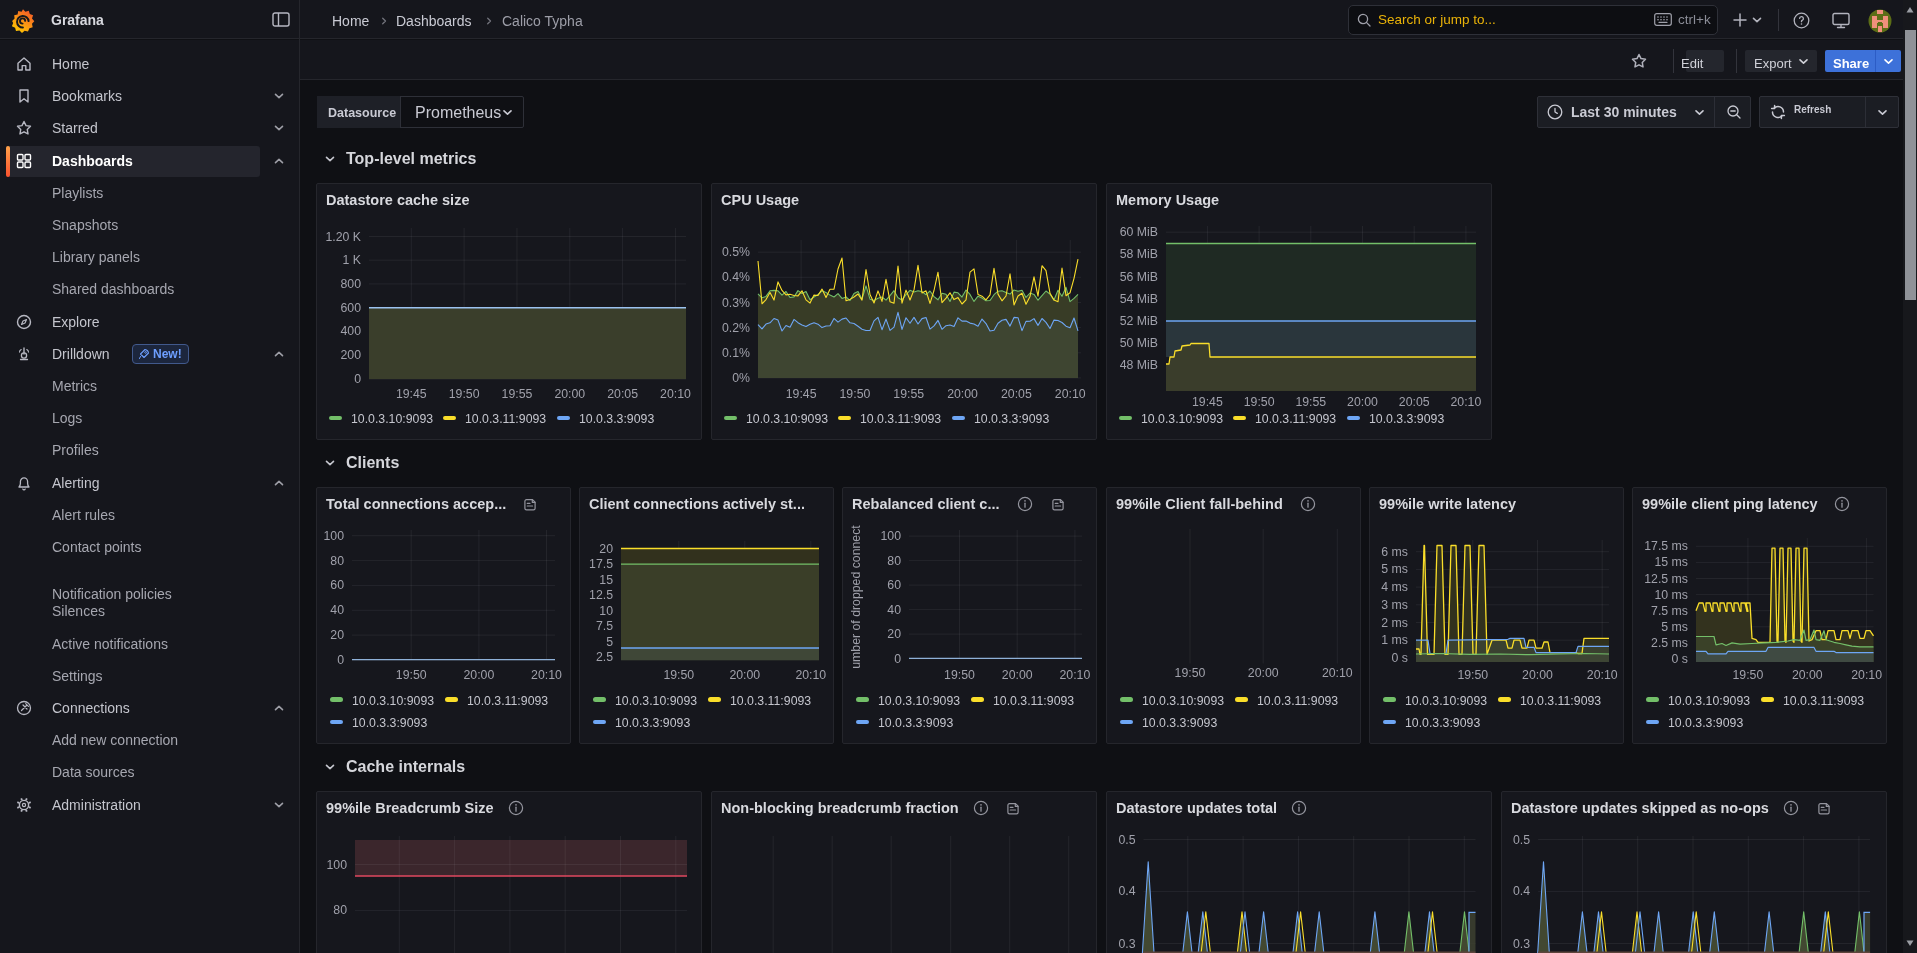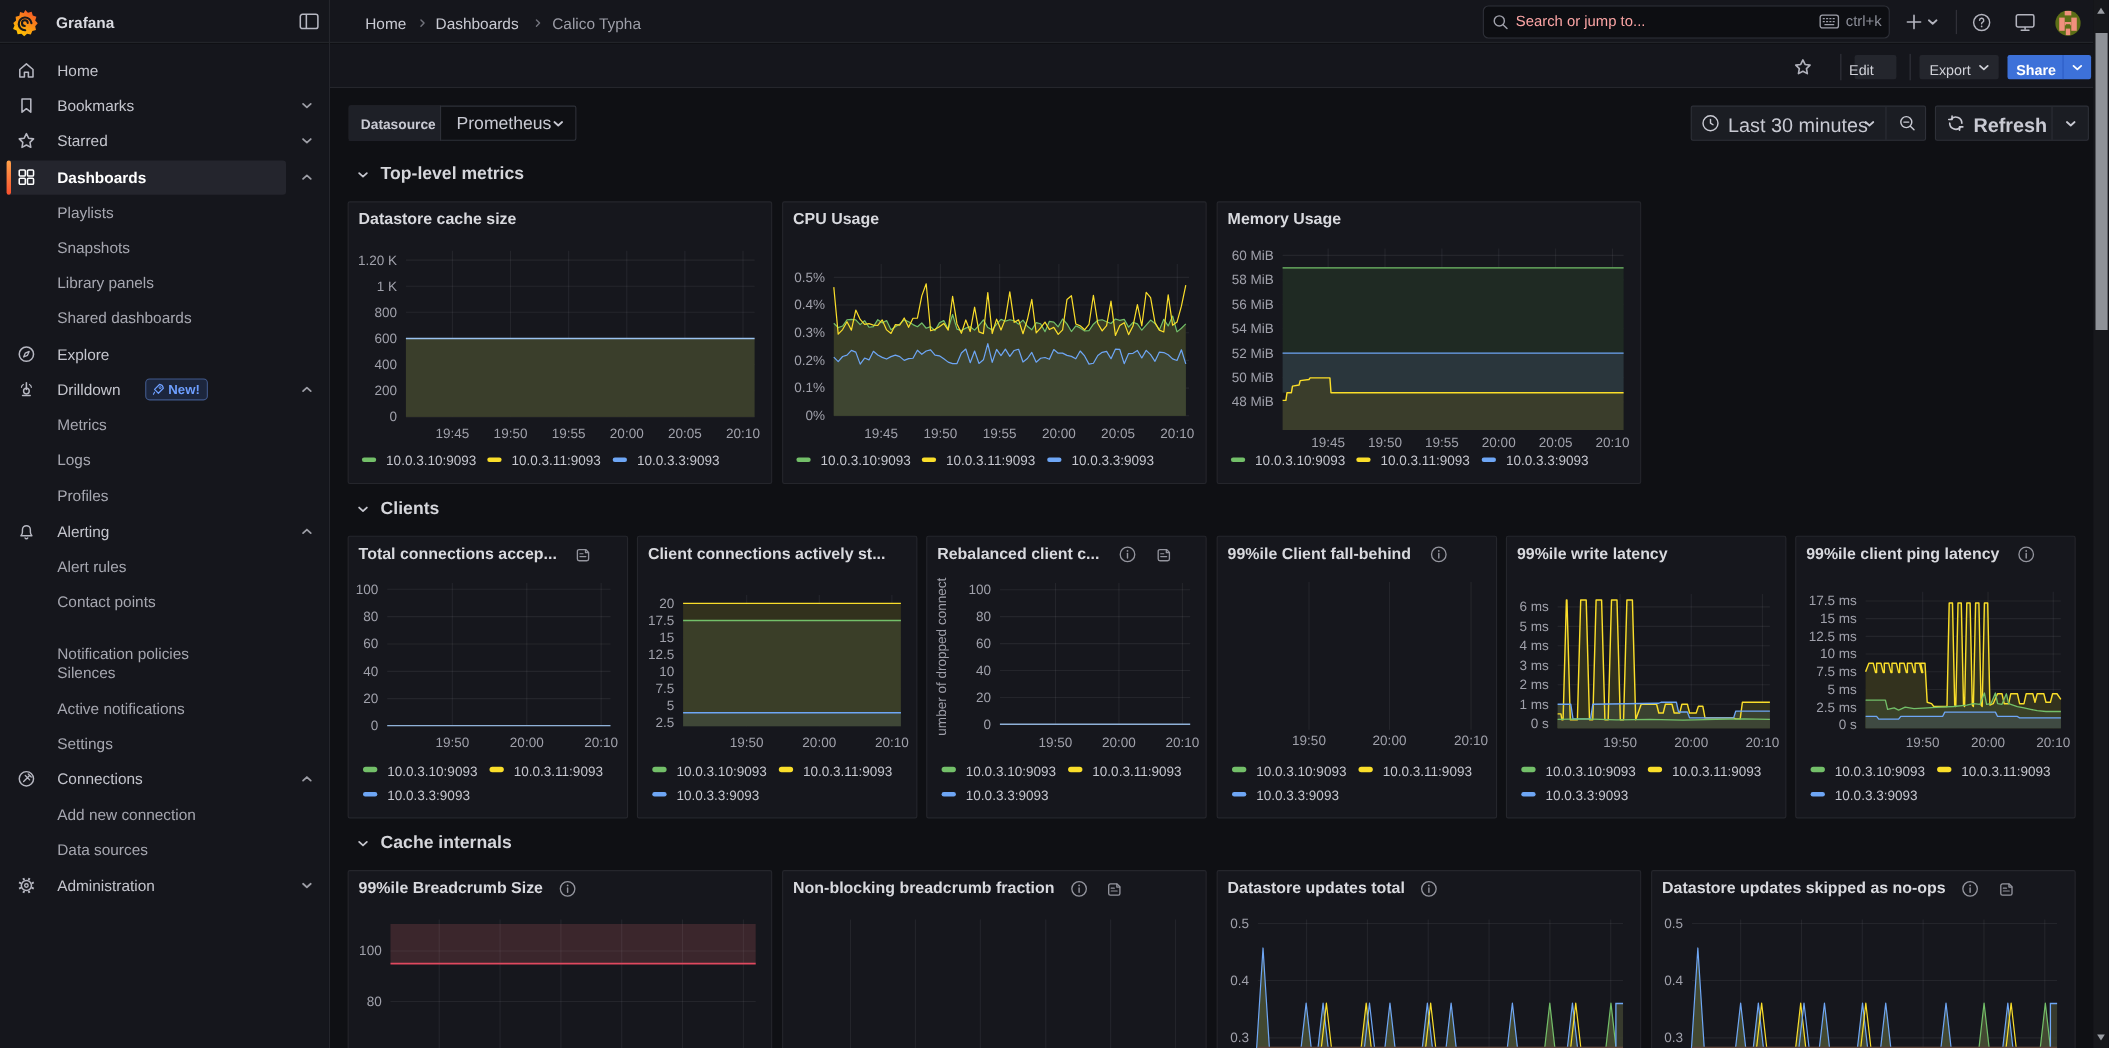--- a/index.html
+++ b/index.html
@@ -42,21 +42,21 @@
     <div class="txt" style="left:396px;top:14px;font-size:14px;color:#c9cad3;">Dashboards</div>
     <svg class="abs" style="left:485px;top:17px" width="8" height="8" viewBox="0 0 8 8" fill="none">
       <path d="M2.7 1.2 5.5 4 2.7 6.8" stroke="#72737c" stroke-width="1.3" stroke-linecap="round" stroke-linejoin="round"></path>
     </svg>
     <div class="txt" style="left:502px;top:14px;font-size:14px;color:#9d9ea8;">Calico Typha</div>
     <div class="abs" style="left:1348px;top:5px;width:370px;height:30px;background:#0d0e12;border:1px solid #2e3038;border-radius:5px;"></div>
     <svg class="abs" style="left:1356px;top:12px" width="16" height="16" viewBox="0 0 16 16" fill="none">
       <circle cx="7" cy="7" r="4.6" stroke="#9fa0aa" stroke-width="1.3"></circle>
       <path d="M10.4 10.4 14 14" stroke="#9fa0aa" stroke-width="1.3" stroke-linecap="round" stroke-linejoin="round"></path>
     </svg>
-    <div class="txt" style="left:1378px;top:13px;font-size:13.5px;color:#fca5a5;">Search or jump to...</div>
+    <div class="txt" style="left:1378px;top:13px;font-size:13.5px;color:#eab308;">Search or jump to...</div>
     <svg class="abs" style="left:1654px;top:13px" width="18" height="13" viewBox="0 0 18 13" fill="none">
       <rect x="0.7" y="0.7" width="16.6" height="11.6" rx="2" stroke="#9fa0aa" stroke-width="1.2"></rect>
       <path d="M3.5 4h1M6.5 4h1M9.5 4h1M12.5 4h1M3.5 6.7h1M6.5 6.7h1M9.5 6.7h1M12.5 6.7h1M5 9.4h8" stroke="#9fa0aa" stroke-width="1.1" stroke-linecap="round" stroke-linejoin="round"></path>
     </svg>
     <div class="txt" style="left:1678px;top:13px;font-size:13.5px;color:#8b8d97;">ctrl+k</div>
     <svg class="abs" style="left:1732px;top:12px" width="16" height="16" viewBox="0 0 16 16" fill="none">
       <path d="M8 2v12M2 8h12" stroke="#b3b4be" stroke-width="1.5" stroke-linecap="round" stroke-linejoin="round"></path>
     </svg>
     <svg class="abs" style="left:1752px;top:15px" width="10" height="10" viewBox="0 0 10 10" fill="none">
       <path d="M1.5 3.4 5 6.6 8.5 3.4" stroke="#b3b4be" stroke-width="1.6" stroke-linecap="round" stroke-linejoin="round"></path>
@@ -113,37 +113,37 @@
     <div class="txt" style="left:328px;top:107px;font-size:12.5px;font-weight:700;color:#c9cad3;">Datasource</div>
     <div class="txt" style="left:415px;top:105px;font-size:16px;color:#c9cad3;">Prometheus</div>
     <svg class="abs" style="left:502.5px;top:107.5px" width="9.0" height="9.0" viewBox="0 0 9.0 9.0" fill="none">
       <path d="M1.0 2.9 4.5 6.1 8.0 2.9" stroke="#c9cad3" stroke-width="1.6" stroke-linecap="round" stroke-linejoin="round"></path>
     </svg>
     <div class="abs" style="left:1537px;top:96px;width:214px;height:32px;background:#1b1d23;border:1px solid #2e3038;border-radius:2px;"></div>
     <svg class="abs" style="left:1547px;top:104px" width="16" height="16" viewBox="0 0 16 16" fill="none">
       <circle cx="8" cy="8" r="6.8" stroke="#c9cad3" stroke-width="1.3"></circle>
       <path d="M8 4.5V8l2.3 1.4" stroke="#c9cad3" stroke-width="1.3" stroke-linecap="round" stroke-linejoin="round"></path>
     </svg>
-    <div class="txt" style="left:1571px;top:105px;font-size:18px;font-weight:400;color:#c9cad3;">Last 30 minutes</div>
+    <div class="txt" style="left:1571px;top:105px;font-size:14px;font-weight:700;color:#c9cad3;">Last 30 minutes</div>
     <svg class="abs" style="left:1694.5px;top:107.5px" width="9.0" height="9.0" viewBox="0 0 9.0 9.0" fill="none">
       <path d="M1.0 2.9 4.5 6.1 8.0 2.9" stroke="#c9cad3" stroke-width="1.6" stroke-linecap="round" stroke-linejoin="round"></path>
     </svg>
     <div class="abs" style="left:1714px;top:97px;width:1px;height:30px;background:#2c2e36;"></div>
     <svg class="abs" style="left:1726px;top:104px" width="16" height="16" viewBox="0 0 16 16" fill="none">
       <circle cx="7" cy="7" r="5" stroke="#c9cad3" stroke-width="1.3"></circle>
       <path d="M10.7 10.7 14 14" stroke="#c9cad3" stroke-width="1.3" stroke-linecap="round" stroke-linejoin="round"></path>
       <path d="M4.8 7h4.4" stroke="#c9cad3" stroke-width="1.3" stroke-linecap="round" stroke-linejoin="round"></path>
     </svg>
     <div class="abs" style="left:1759px;top:96px;width:140px;height:32px;background:#1b1d23;border:1px solid #2e3038;border-radius:2px;"></div>
     <svg class="abs" style="left:1770px;top:104px" width="16" height="16" viewBox="0 0 16 16" fill="none">
       <path d="M2.5 8a5.5 5.5 0 0 0 9.5 3.8M13.5 8A5.5 5.5 0 0 0 4 4.2" stroke="#c9cad3" stroke-width="1.5" fill="none" stroke-linecap="round" stroke-linejoin="round"></path>
       <path d="M4.6 1.6v3l-3 .0" stroke="#c9cad3" stroke-width="1.5" fill="none" stroke-linecap="round" stroke-linejoin="round"></path>
       <path d="M11.4 14.4v-3h3" stroke="#c9cad3" stroke-width="1.5" fill="none" stroke-linecap="round" stroke-linejoin="round"></path>
     </svg>
-    <div class="txt" style="left:1794px;top:105px;font-size:18px;font-weight:700;color:#c9cad3;">Refresh</div>
+    <div class="txt" style="left:1794px;top:105px;font-size:10px;font-weight:700;color:#c9cad3;">Refresh</div>
     <div class="abs" style="left:1865px;top:97px;width:1px;height:30px;background:#2c2e36;"></div>
     <svg class="abs" style="left:1877.5px;top:107.5px" width="9.0" height="9.0" viewBox="0 0 9.0 9.0" fill="none">
       <path d="M1.0 2.9 4.5 6.1 8.0 2.9" stroke="#c9cad3" stroke-width="1.6" stroke-linecap="round" stroke-linejoin="round"></path>
     </svg>
     <svg class="abs" style="left:325px;top:154px" width="10" height="10" viewBox="0 0 10 10" fill="none">
       <path d="M1.5 3.4 5 6.6 8.5 3.4" stroke="#c6c7cf" stroke-width="1.6" stroke-linecap="round" stroke-linejoin="round"></path>
     </svg>
     <div class="txt" style="left:346px;top:151px;font-size:16px;font-weight:700;color:#d5d6db;">Top-level metrics</div>
     <svg class="abs" style="left:325px;top:458px" width="10" height="10" viewBox="0 0 10 10" fill="none">
       <path d="M1.5 3.4 5 6.6 8.5 3.4" stroke="#c6c7cf" stroke-width="1.6" stroke-linecap="round" stroke-linejoin="round"></path>

